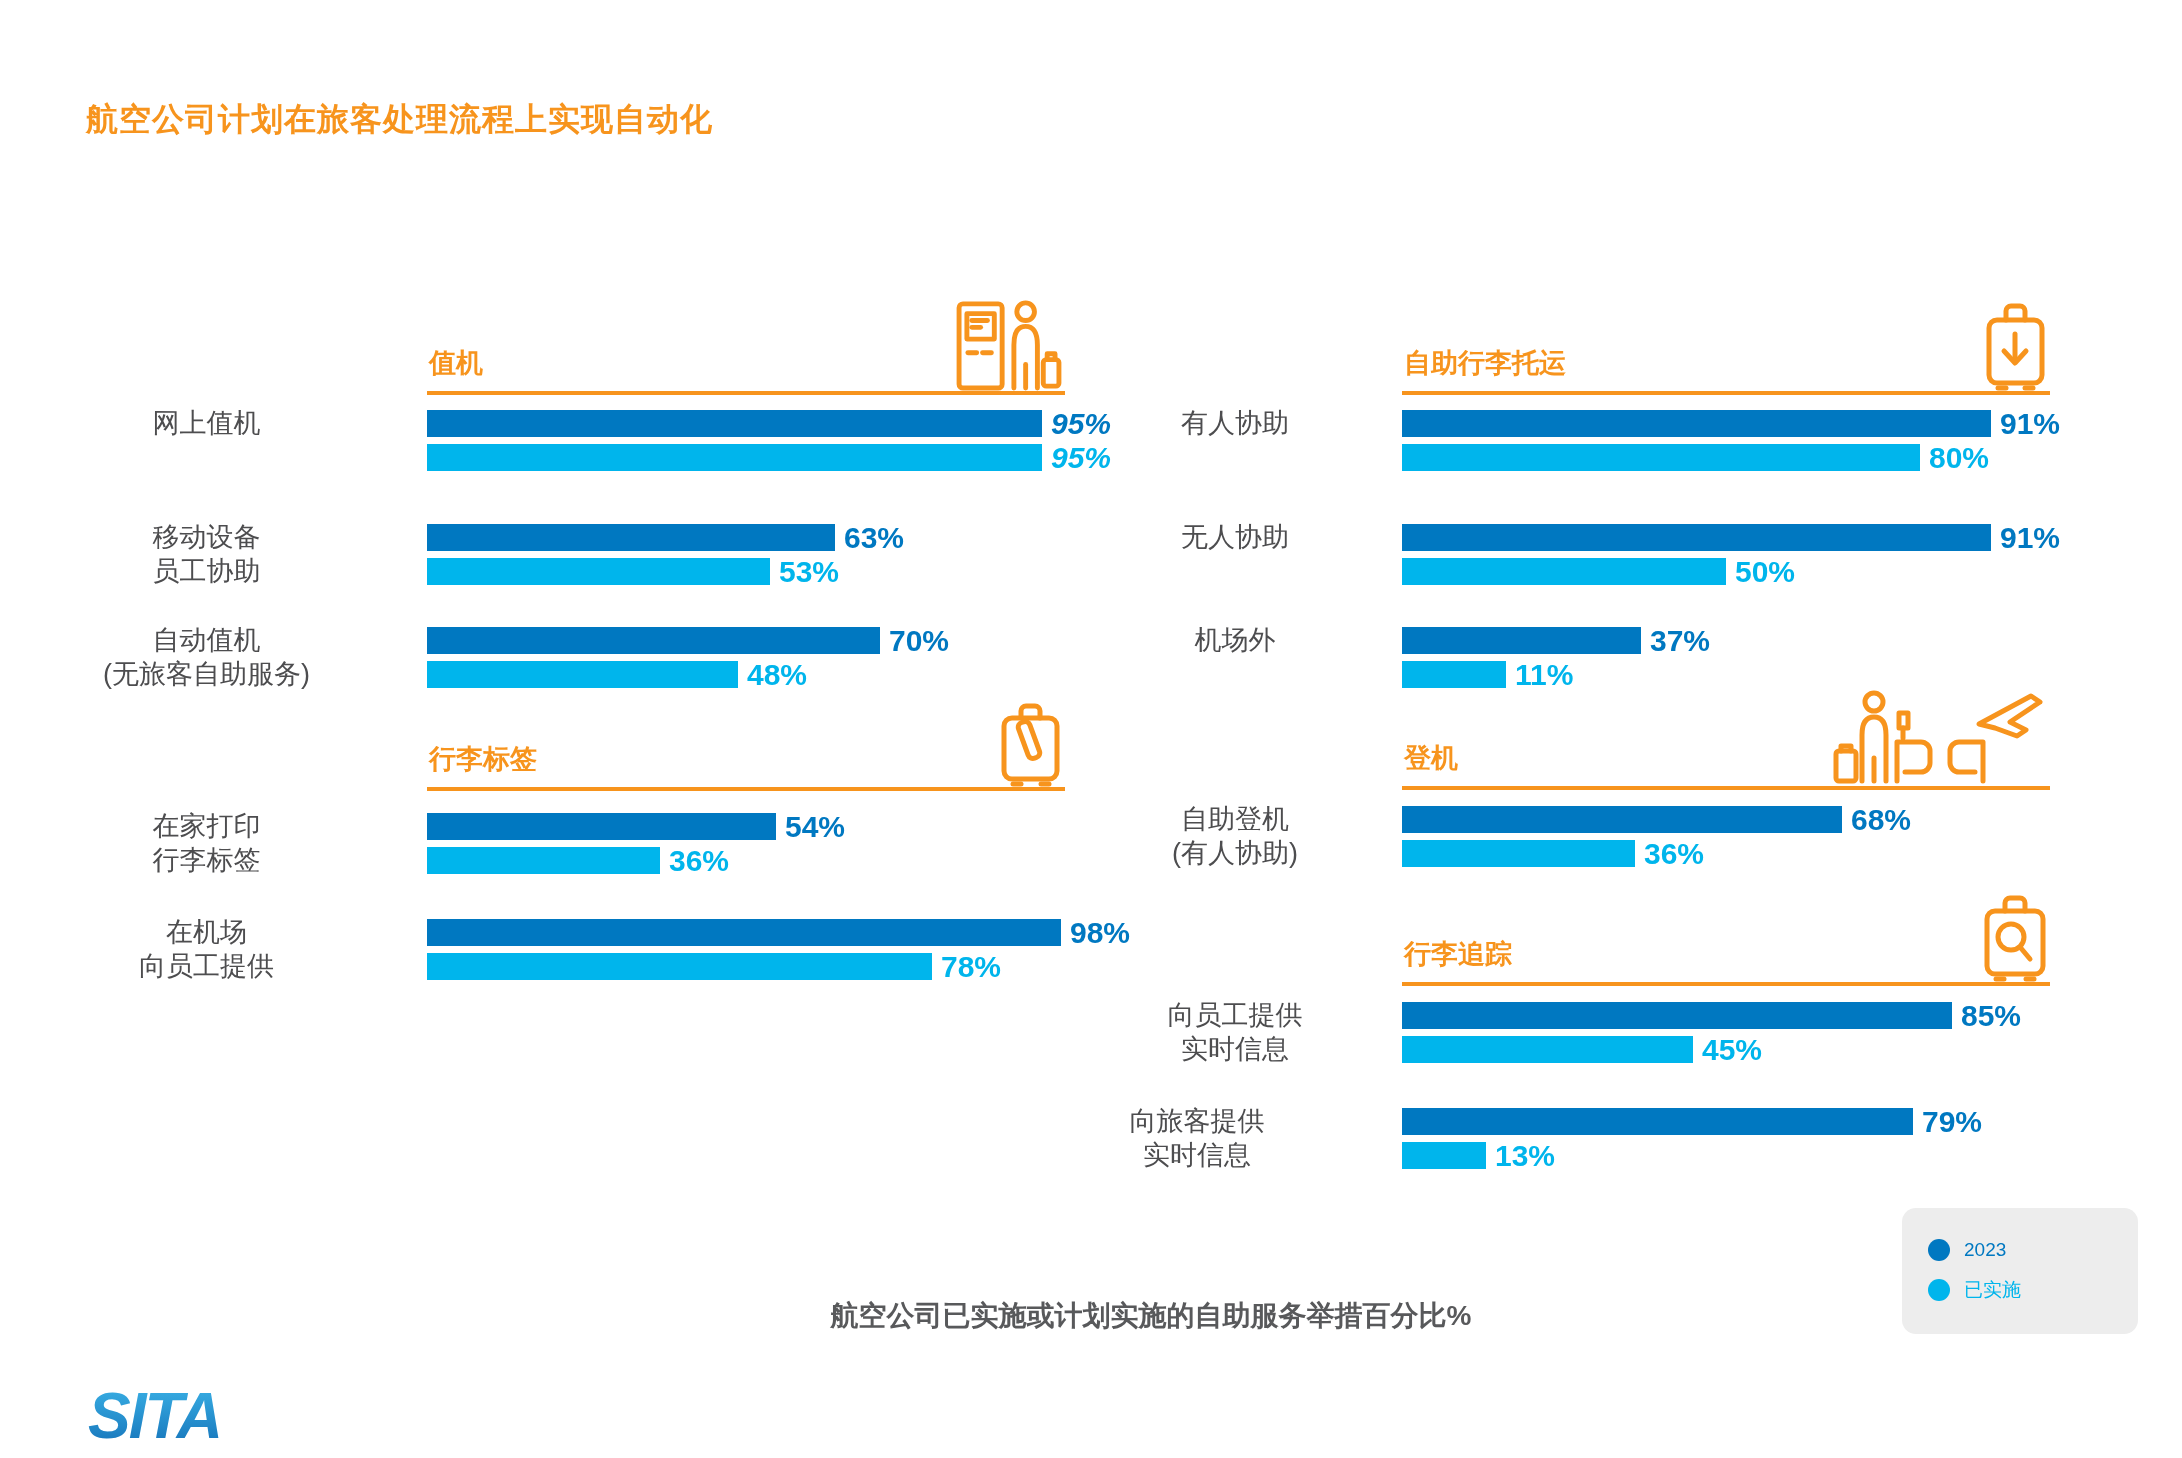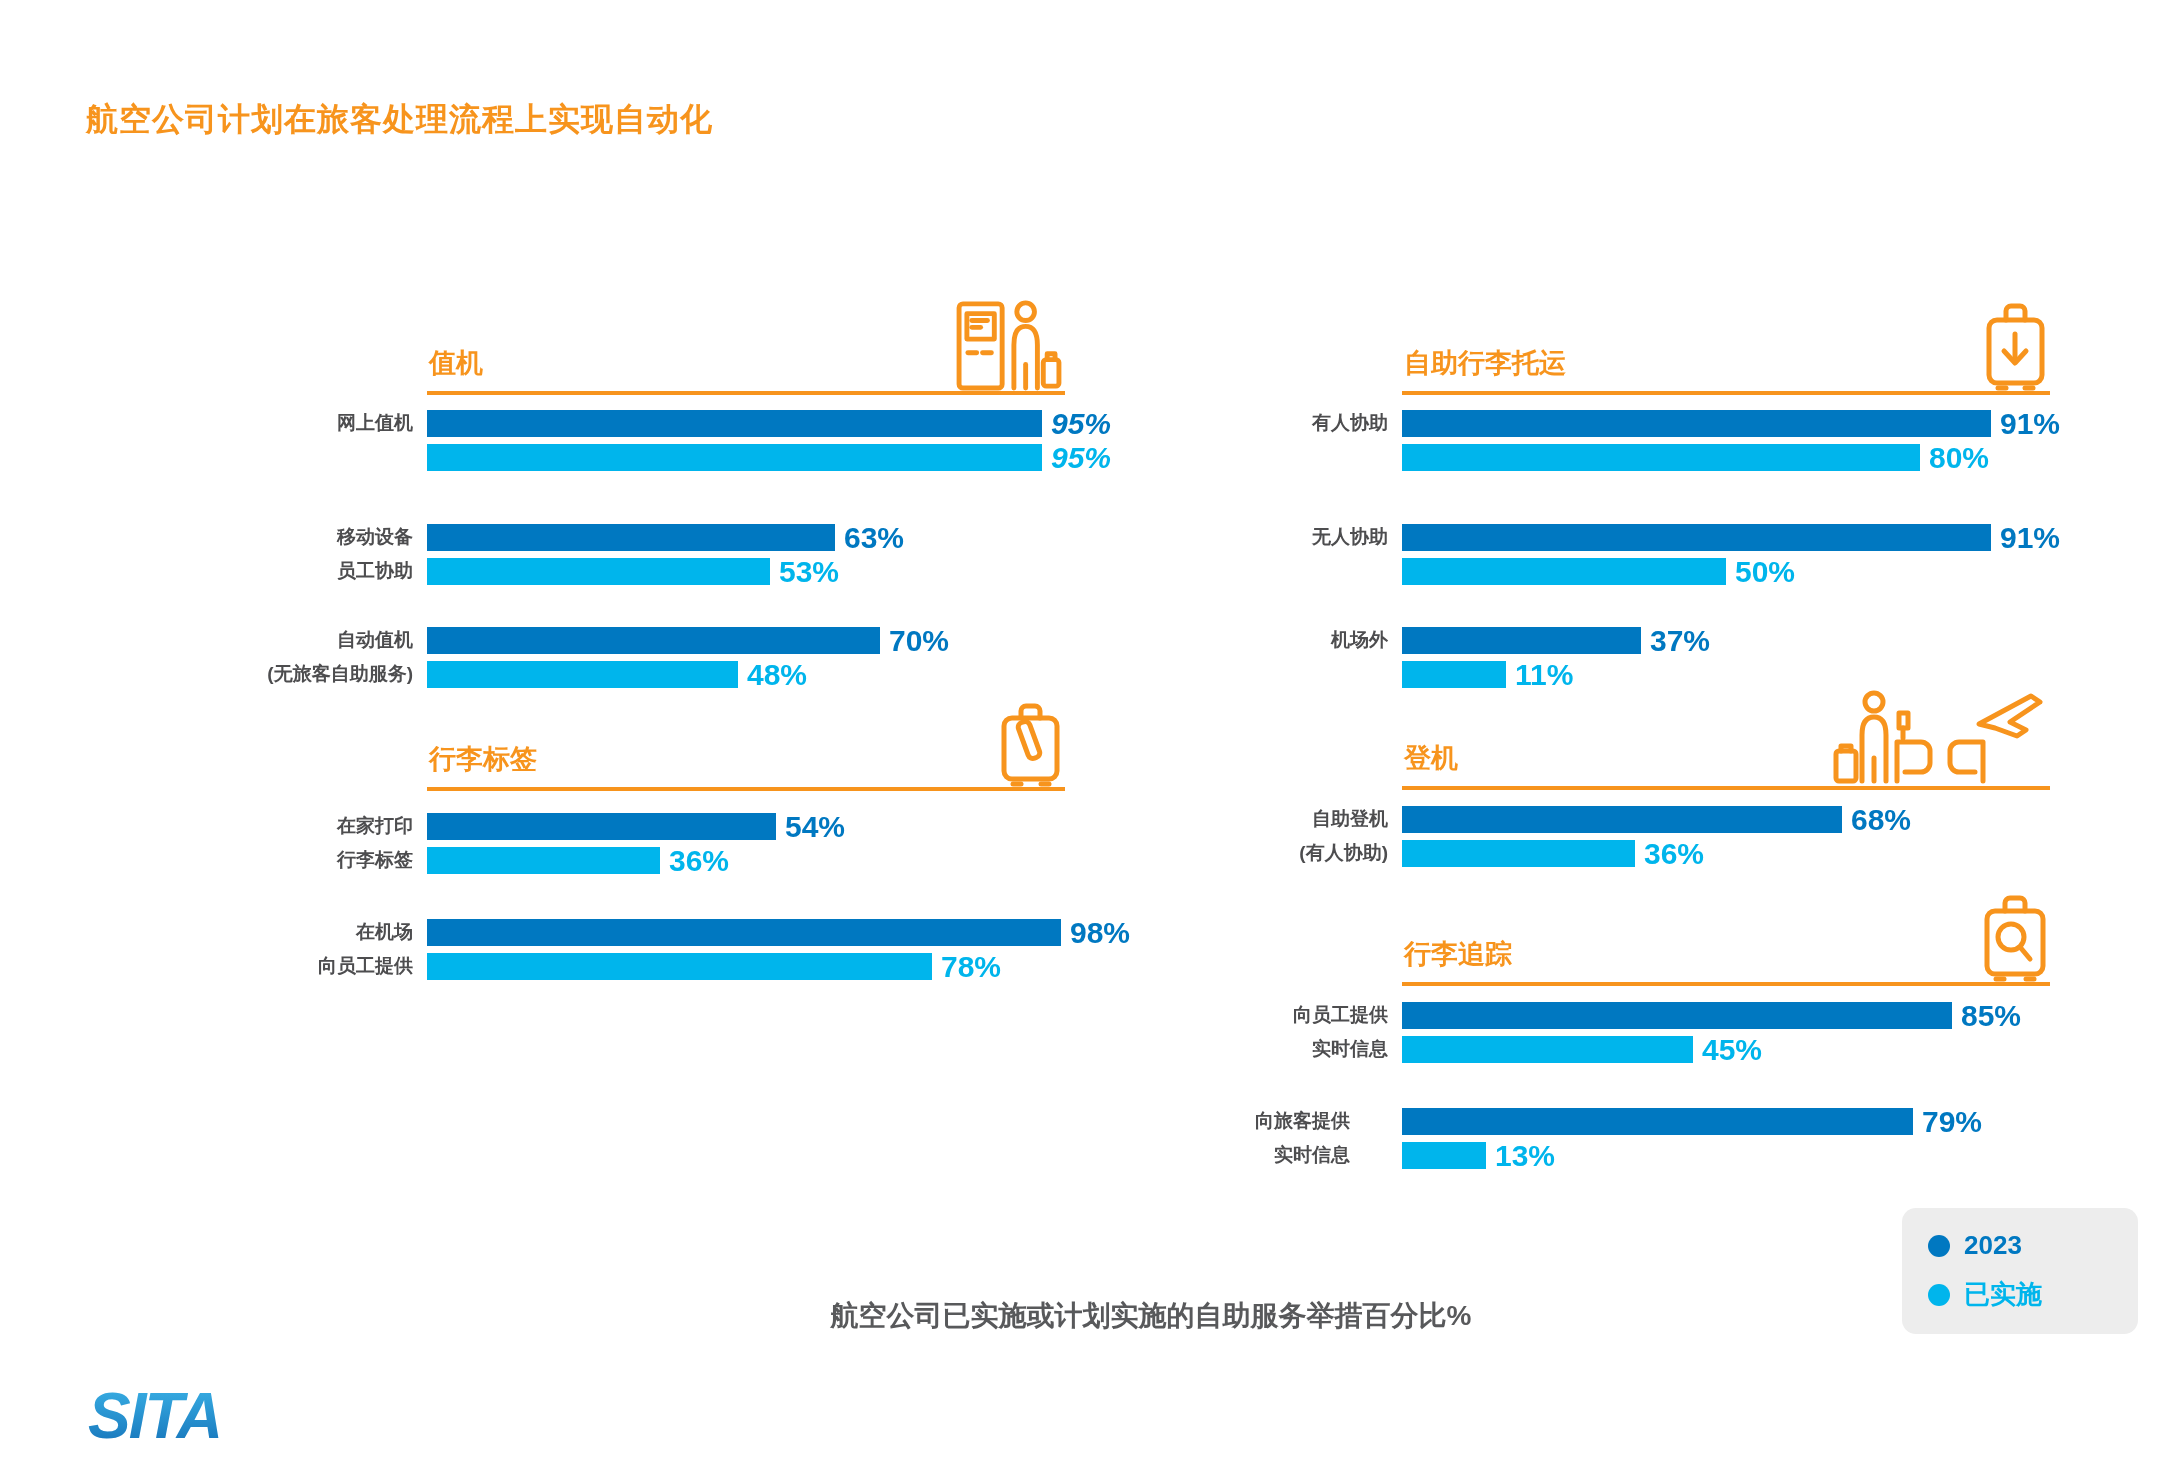--- a/index.html
+++ b/index.html
@@ -19,42 +19,42 @@
 
   .chart-section{position:absolute;inset:0;pointer-events:none;}
 
   .section-header{position:absolute;height:106px;border-bottom:4px solid var(--orange);}
   .section-title{position:absolute;left:2px;bottom:10px;font-size:27px;font-weight:bold;
     color:var(--orange);white-space:nowrap;}
   .section-icon{position:absolute;right:2px;bottom:0;color:var(--orange);line-height:0;}
   .section-icon svg{display:block;}
 
   .chart-row{position:absolute;left:0;width:2182px;}
-  .row-label{position:absolute;top:-4px;text-align:right;font-size:19px;font-weight:bold;
+  .row-label{position:absolute;top:-4px;text-align:center;font-size:27px;font-weight:normal;
     color:var(--grey);line-height:34px;white-space:pre-line;}
   .bars{position:absolute;top:0;}
   .bar-line{display:flex;align-items:center;height:27px;margin-bottom:7px;}
   .bar{height:27px;flex:0 0 auto;}
   .bar-dark{background:var(--c2023);}
   .bar-light{background:var(--cimpl);}
   .pct{margin-left:9px;font-size:30px;font-weight:bold;white-space:nowrap;}
   .pct-dark{color:var(--c2023);}
   .pct-light{color:var(--cimpl);}
 
   .caption{position:absolute;top:1297px;left:120px;right:0;text-align:center;
     font-size:28px;font-weight:bold;color:var(--caption-grey);}
 
   .legend{position:absolute;left:1902px;top:1208px;width:236px;height:126px;
     background:var(--legend-bg);border-radius:14px;display:flex;flex-direction:column;
     justify-content:center;gap:16px;padding-left:26px;}
   .legend-item{display:flex;align-items:center;gap:14px;}
   .legend-dot{width:22px;height:22px;border-radius:50%;}
   .legend-dot-2023{background:var(--c2023);}
   .legend-dot-impl{background:var(--cimpl);}
-  .legend-label{font-size:26px;font-weight:bold;}
+  .legend-label{font-size:19px;font-weight:normal;}
   .legend-label-2023{color:var(--c2023);}
   .legend-label-impl{color:var(--cimpl);}
 
   .logo{position:absolute;left:86px;top:1376px;line-height:0;}
 </style>
 </head>
 <body>
 
 <div id="canvas">
 

